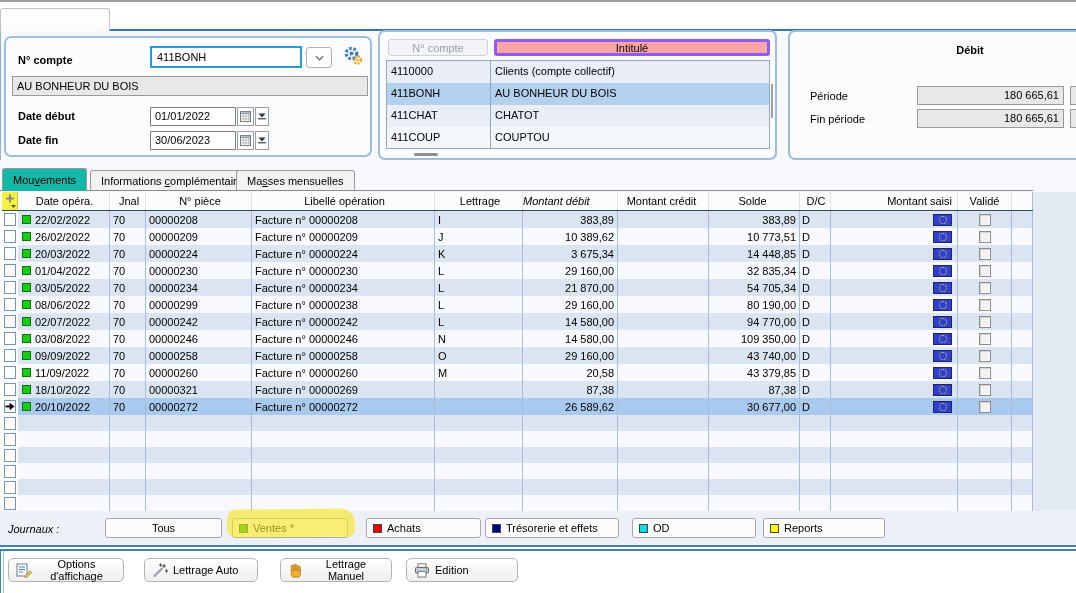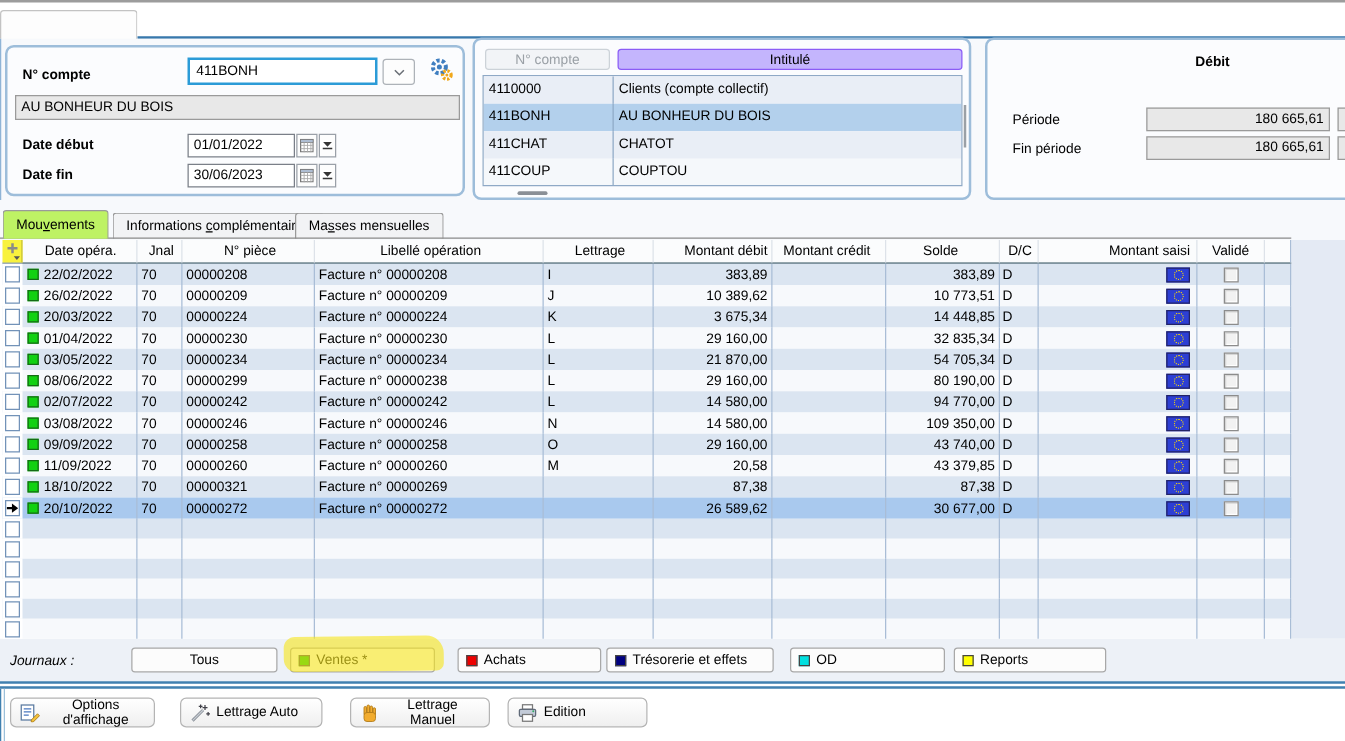--- a/index.html
+++ b/index.html
@@ -26,37 +26,37 @@
   .field.ro { background:#e8e8e8; border:1px solid #9a9a9a; }
   .combo-input { left:144px; top:8px; width:152px; height:22px; border:2px solid #2b9bd7; background:#fff; line-height:18px; padding:0 5px; }
   .drop-btn { left:300px; top:9px; width:26px; height:21px; background:#fdfdfd; border:1px solid #adb2b8; border-radius:3px; display:flex; align-items:center; justify-content:center; }
   .mini-btn { background:#fdfdfd; border:1px solid #9aa0a8; display:flex; align-items:center; justify-content:center; }
 
   .date-field { width:86px; height:19px; border:1px solid #7a7f88; background:#fff; line-height:17px; padding:0 4px; }
 
   
   .lk-head { height:17px; border-radius:3px; font-size:11px; display:flex; align-items:center; justify-content:center; }
   .lk-head.dis { color:#9aa0a6; background:#f2f4f7; border:1px solid #ccd2d8; }
-  .lk-head.btn { color:#000; background:#c4b5fd; border:1px solid #8b5cf6; }
+  .lk-head.btn { color:#000; background:#fca5a5; border:3px solid #8b5cf6; }
   .lk-list { left:6px; top:28px; width:384px; height:89px; border:1px solid #8fa9c6; background:#fff; overflow:hidden; }
   .lk-row { display:flex; height:22px; line-height:21px; }
   .lk-row:nth-child(odd) { background:#e9eef6; }
   .lk-row:nth-child(even) { background:#f5f8fb; }
   .lk-row.sel { background:#b3d0ec; }
   .lk-c1 { width:104px; padding-left:4px; border-right:1px solid #8fa9c6; overflow:hidden; }
   .lk-c2 { flex:1; padding-left:4px; overflow:hidden; }
   .hscroll-dash { left:34px; top:121px; width:24px; height:3px; background:#8a8f96; border-radius:2px; }
   .vscroll-dash { left:391px; top:52px; width:2px; height:34px; background:#9aa0a6; }
 
   
   .sliver { background:#e8e8e8; border:1px solid #9a9a9a; height:19px; }
 
   
   .tab { position:absolute; border:1px solid #9a9a9a; border-bottom:none; border-radius:3px 3px 0 0; display:flex; align-items:center; justify-content:center; padding:0 10px; }
-  .tab.active { top:168px; height:23px; background:#bef264; z-index:3; }
+  .tab.active { top:168px; height:23px; background:#14b8a6; z-index:3; }
   .tab.inactive { top:170px; height:21px; background:#f2f3f5; z-index:1; }
   .tabrow-line { left:0; top:190px; width:1033px; height:1px; background:#8a8a8a; z-index:2; }
   .tab u { text-decoration:underline; }
 
   
   #grid { left:2px; top:192px; width:1031px; z-index:4; }
   .thead { display:flex; height:19px; background:#fbfcfd; border-bottom:1px solid #2e4e5c; }
   .th { border-right:1px solid #dde2e9; text-align:center; line-height:18px; overflow:hidden; white-space:nowrap; }
   .corner { width:16px; background:#f8f23e; position:relative; border-right:1px solid #c8c23a; }
   .td { border-right:1px solid #a9bdd6; overflow:hidden; white-space:nowrap; display:flex; align-items:center; }
@@ -240,21 +240,21 @@
         <svg width="14" height="17" viewBox="0 0 14 17">
           <path d="M7 2.5v8M3 6.5h8" stroke="#8a8a8a" stroke-width="2"></path>
           <polygon points="8,13 13,13 10.5,16" fill="#555"></polygon>
         </svg>
       </div>
       <div class="th c-date">Date opéra.</div>
       <div class="th c-jnal">Jnal</div>
       <div class="th c-piece">N° pièce</div>
       <div class="th c-lib">Libellé opération</div>
       <div class="th c-let">Lettrage</div>
-      <div class="th c-deb" style="text-align:right;">Montant débit</div>
+      <div class="th c-deb" style="text-align:left;font-style:italic;">Montant débit</div>
       <div class="th c-cred" style="text-align:center;">Montant crédit</div>
       <div class="th c-solde" style="text-align:center;">Solde</div>
       <div class="th c-dc">D/C</div>
       <div class="th c-saisi" style="text-align:right;">Montant saisi</div>
       <div class="th c-val">Validé</div>
       <div class="th c-extra"></div>
     </div>
 
     <div id="tbody">
 

